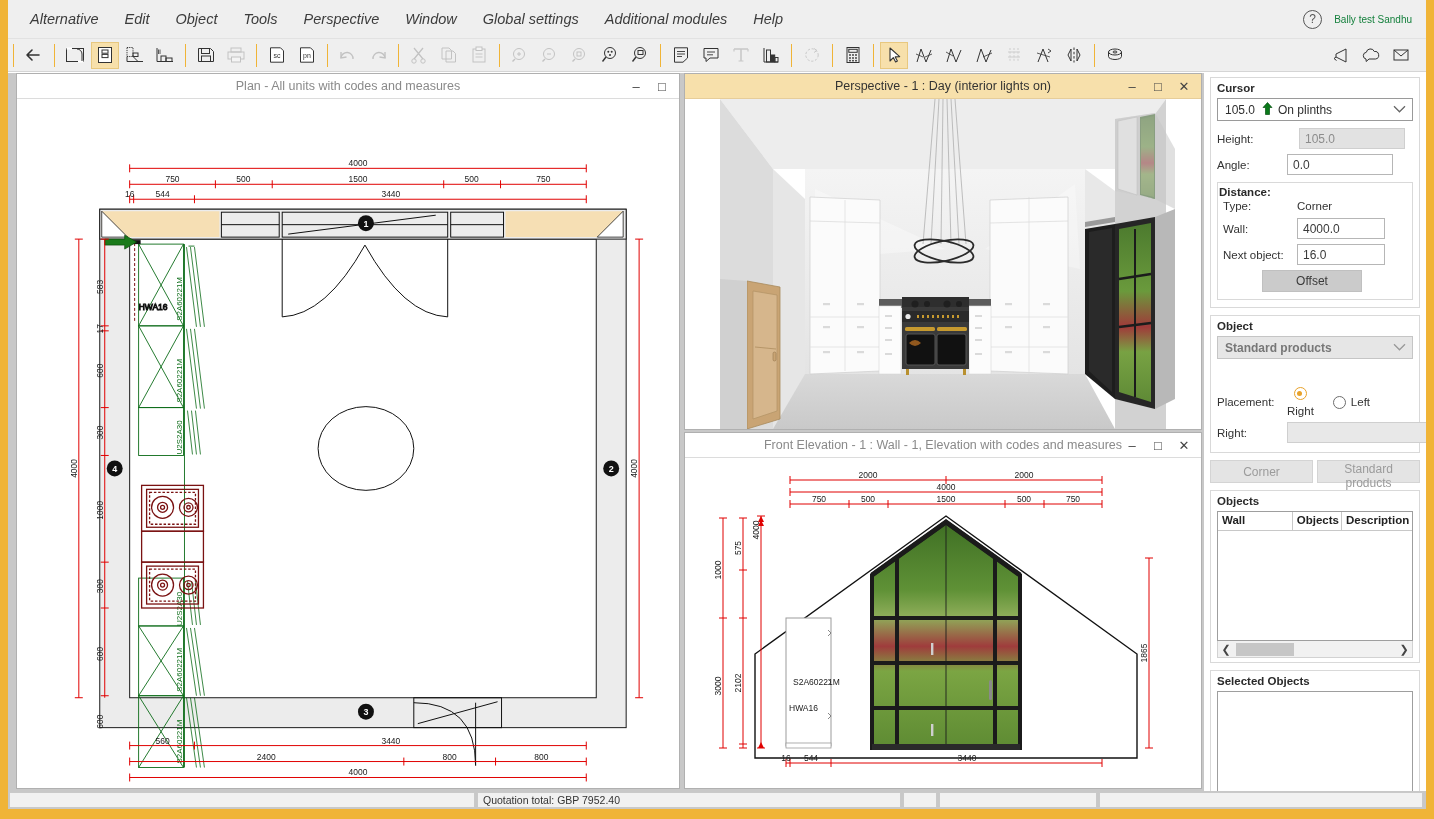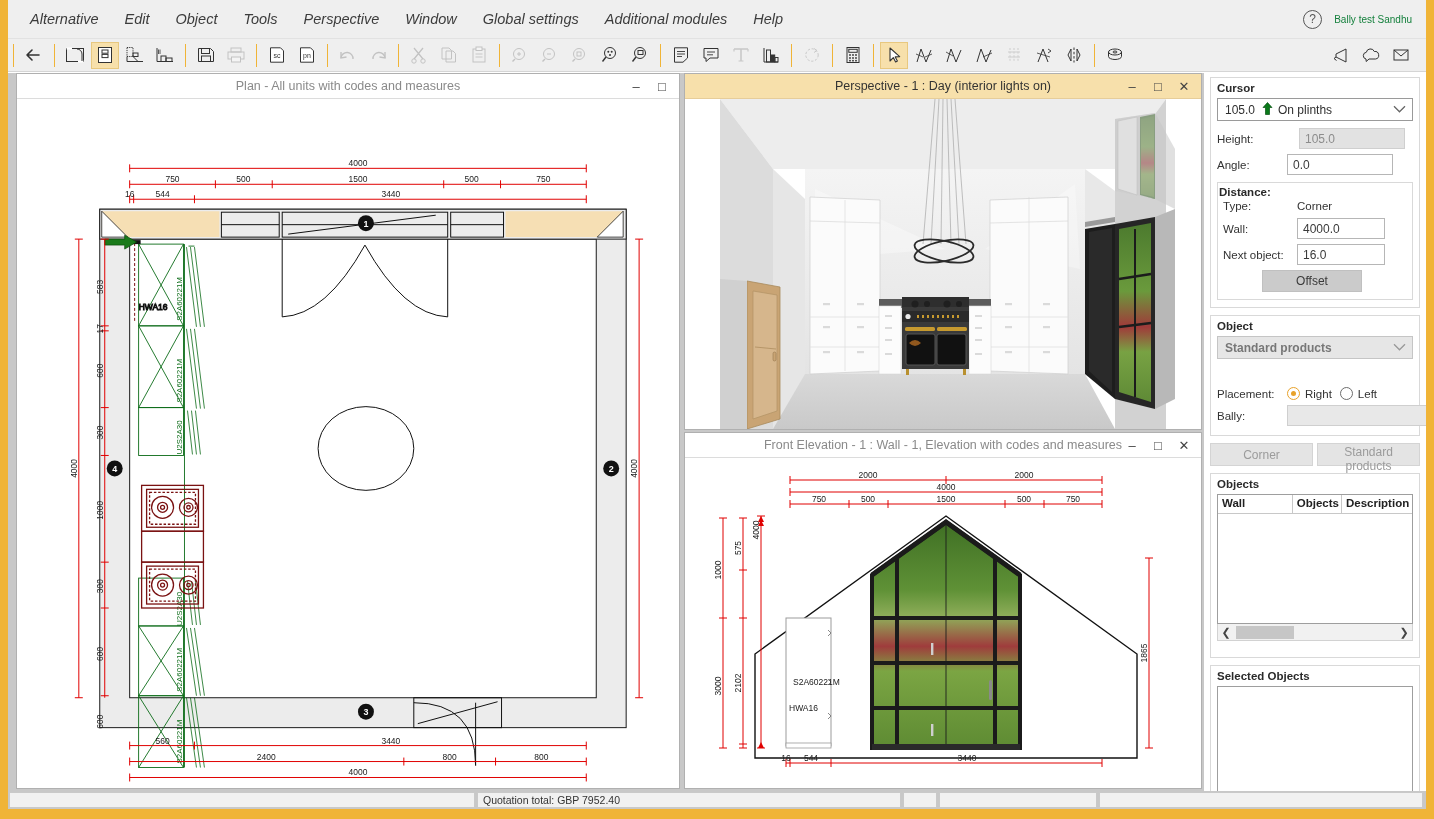--- a/index.html
+++ b/index.html
@@ -1054,41 +1054,41 @@
       <div class="combo grey">
         <span>Standard products</span>
         <span class="chev">
           <svg width="13" height="8" viewBox="0 0 13 8">
               <path d="M1 1 L6.5 6.5 L12 1" stroke="#999" stroke-width="1.3" fill="none"></path>
             </svg>
         </span>
       </div>
       <div class="row" style="margin-top:28px;">
         <span class="lbl w70">Placement:</span>
-        <span class="radio-wrap" style="margin-right:8px;">
+        <span class="radio-wrap" style="margin-right:19px;flex-direction:column;">
           <span class="radio checked"></span>
           <span class="lbl">Right</span>
         </span>
         <span class="radio-wrap">
           <span class="radio"></span>
           <span class="lbl">Left</span>
         </span>
       </div>
       <div class="row" style="margin-bottom:2px;">
-        <span class="lbl w70">Bally:</span>
+        <span class="lbl w70">Right:</span>
         <input class="fld empty" style="width: 142px;" value="">
       </div>
     </div>
 
     <div class="twobtns">
       <button class="btn-flat">Corner</button>
       <button class="btn-flat">Standard products</button>
     </div>
 
-    <div class="group" style="padding-bottom:16px;">
+    <div class="group" style="padding-bottom:4px;">
       <div class="group-title">Objects</div>
       <div class="tbl">
         <div class="tbl-head">
           <div class="th" style="width:76px;">Wall</div>
           <div class="th" style="width:50px;">Objects</div>
           <div class="th" style="flex:1 1 auto;">Description</div>
         </div>
         <div class="tbl-body"></div>
       </div>
       <div class="hscroll">

